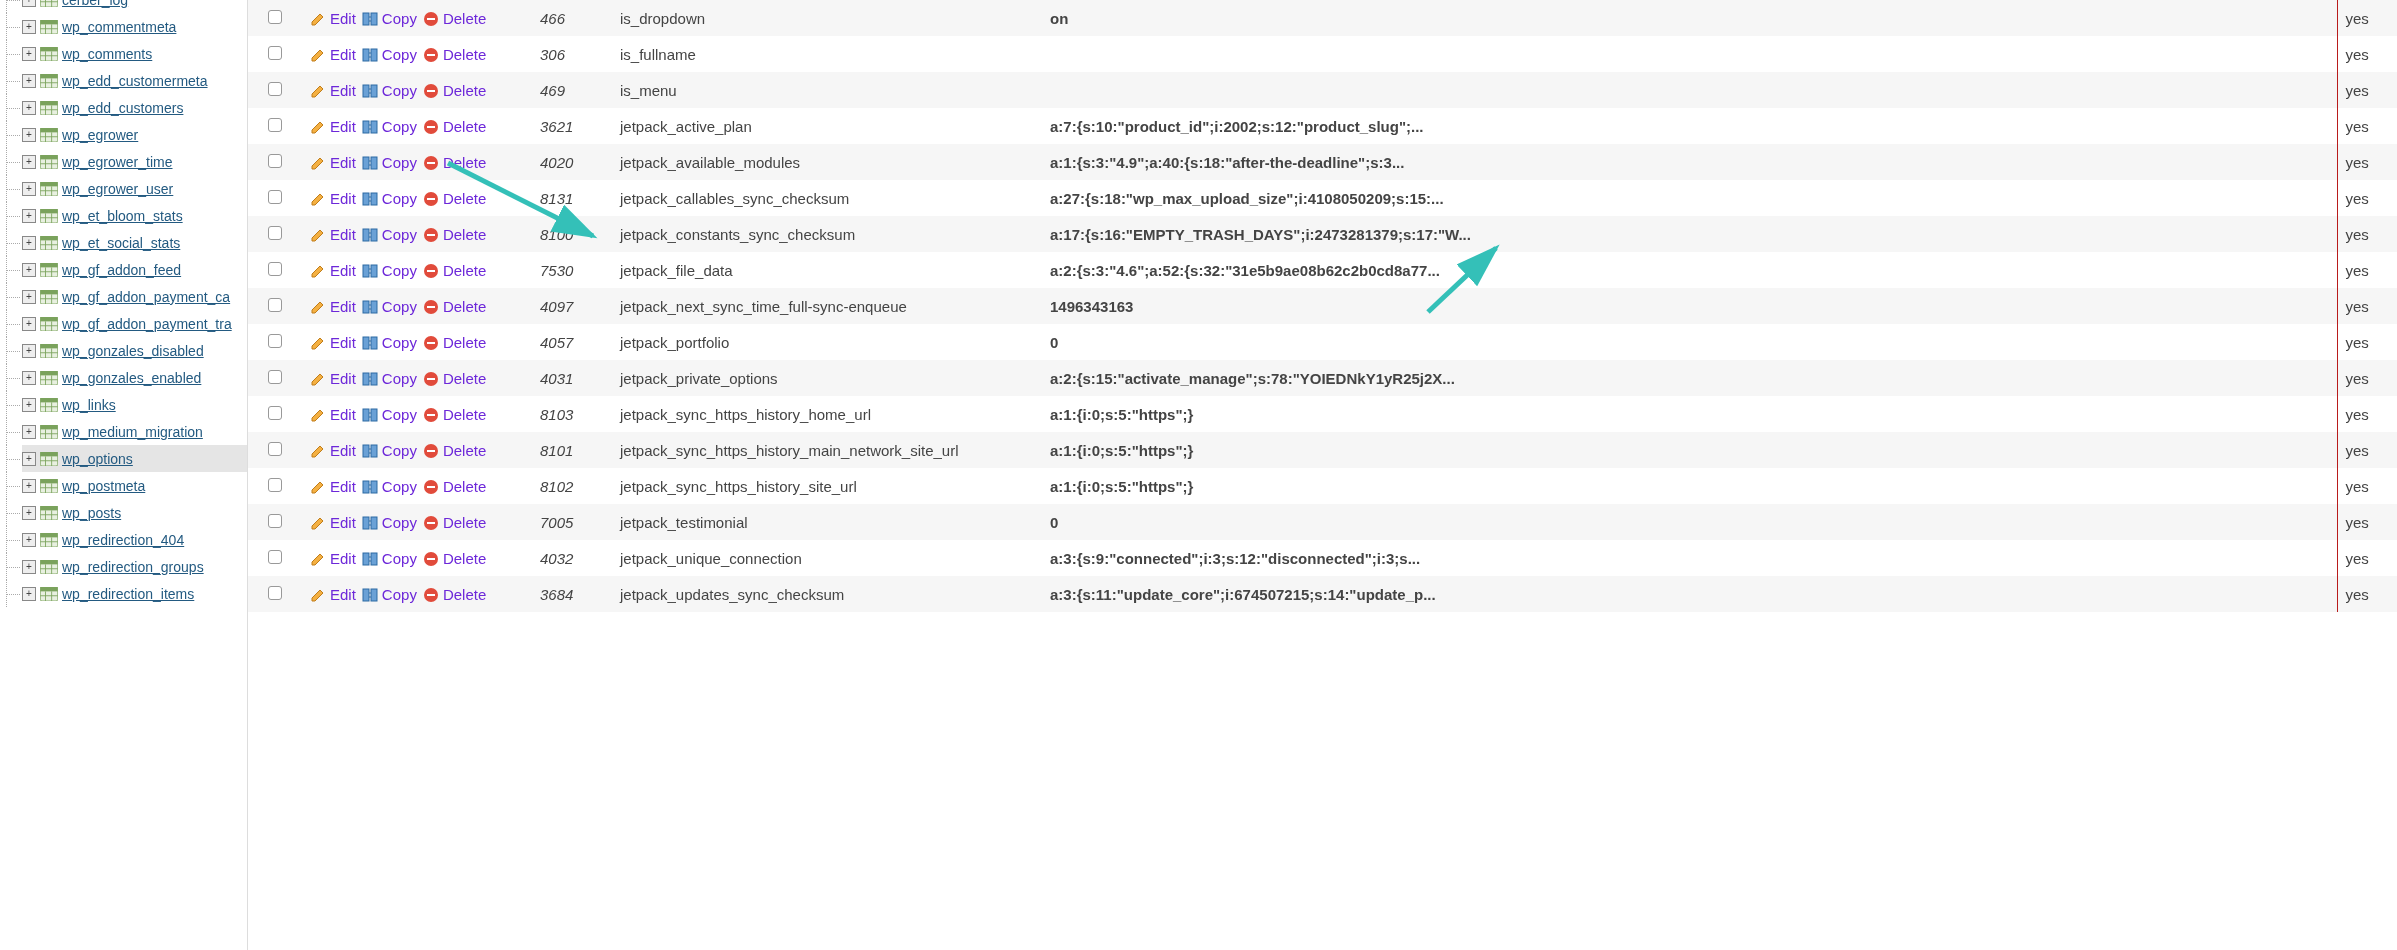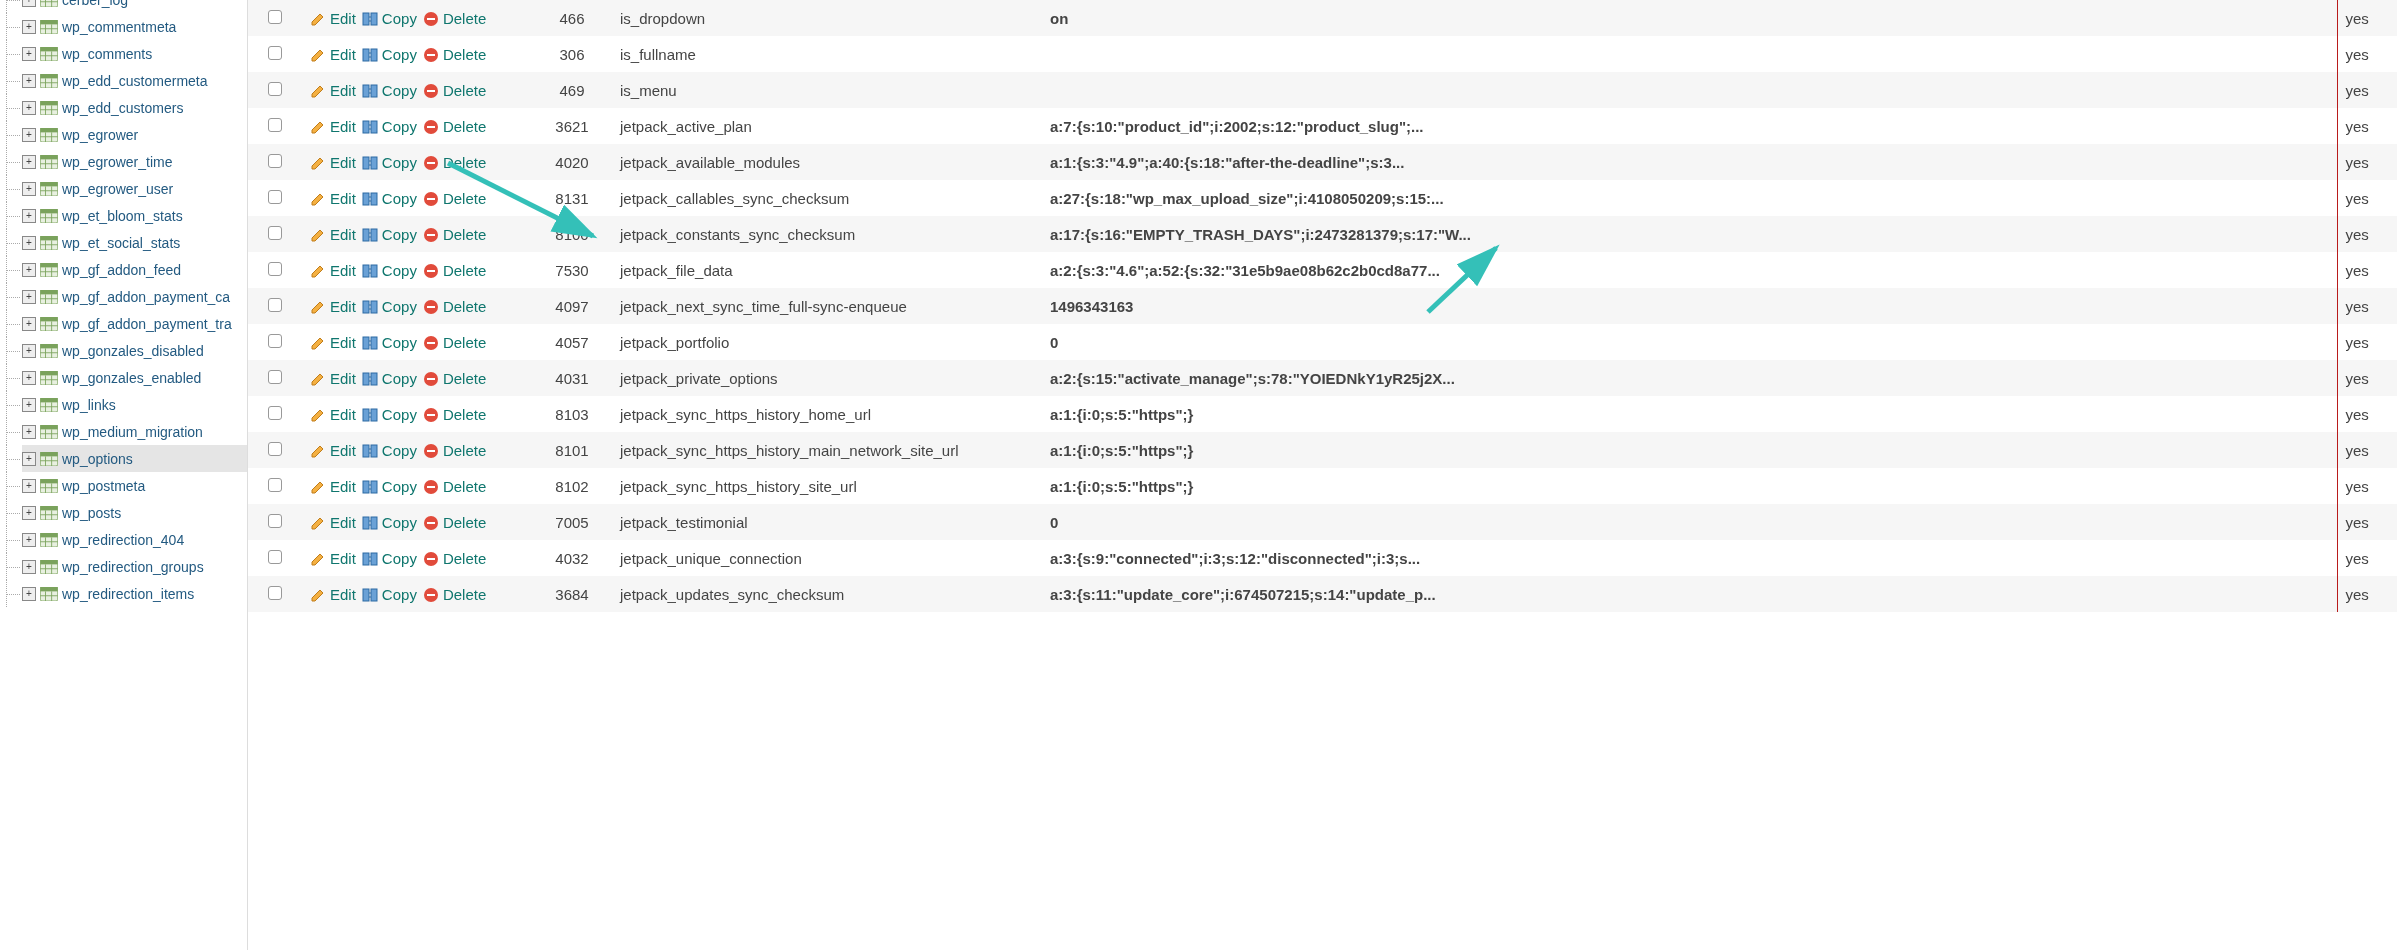--- a/index.html
+++ b/index.html
@@ -67,20 +67,21 @@
   }
   .tree .table-icon {
     display: inline-flex;
     margin: 0 4px 0 2px;
     flex: 0 0 auto;
   }
   .tree .table-icon svg { width: 18px; height: 14px; }
   .tree .node-label {
     color: #235a81;
     font-size: 14px;
+    text-decoration: underline;
   }
   .tree li.selected {
     background: #e5e5e5;
   }
   
   .main {
     flex: 1;
     overflow: hidden;
     position: relative;
   }
@@ -98,27 +99,27 @@
     padding: 4px 8px;
     vertical-align: middle;
     font-size: 15px;
     color: #444;
     overflow: hidden;
     text-overflow: ellipsis;
     white-space: nowrap;
   }
   .col-check { width: 54px; text-align: center; padding-left: 22px;}
   .col-actions { width: 230px; }
-  .col-id { width: 80px; text-align: center; padding-right: 14px;}
+  .col-id { width: 80px; text-align: left; padding-right: 14px; font-style: italic;}
   .col-name { width: 430px; }
   .col-value { width: 460px; font-weight: bold; }
   .col-autoload { width: 60px; border-left: 1px solid #b91c1c; text-align:left; padding-left:6px;}
   .col-gap { width: auto; }
   .action-link {
-    color: #0f766e;
+    color: #6d28d9;
     text-decoration: none;
     display: inline-flex;
     align-items: center;
     gap: 4px;
     margin-right: 6px;
     font-size: 15px;
   }
   .checkbox {
     width: 14px;
     height: 14px;

